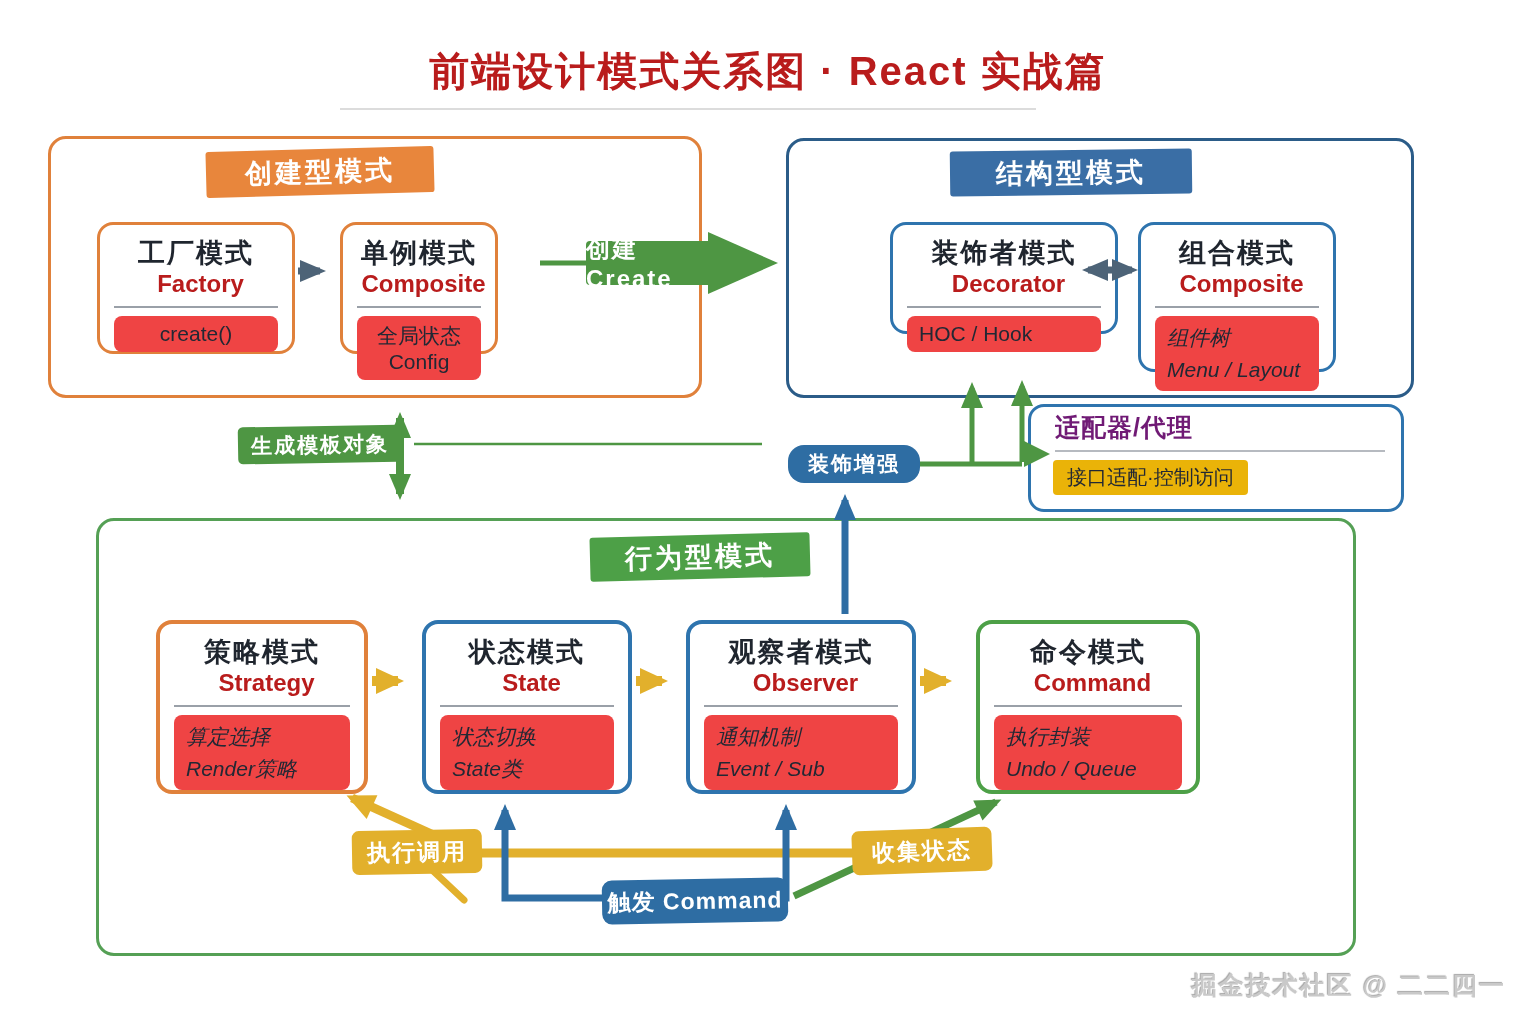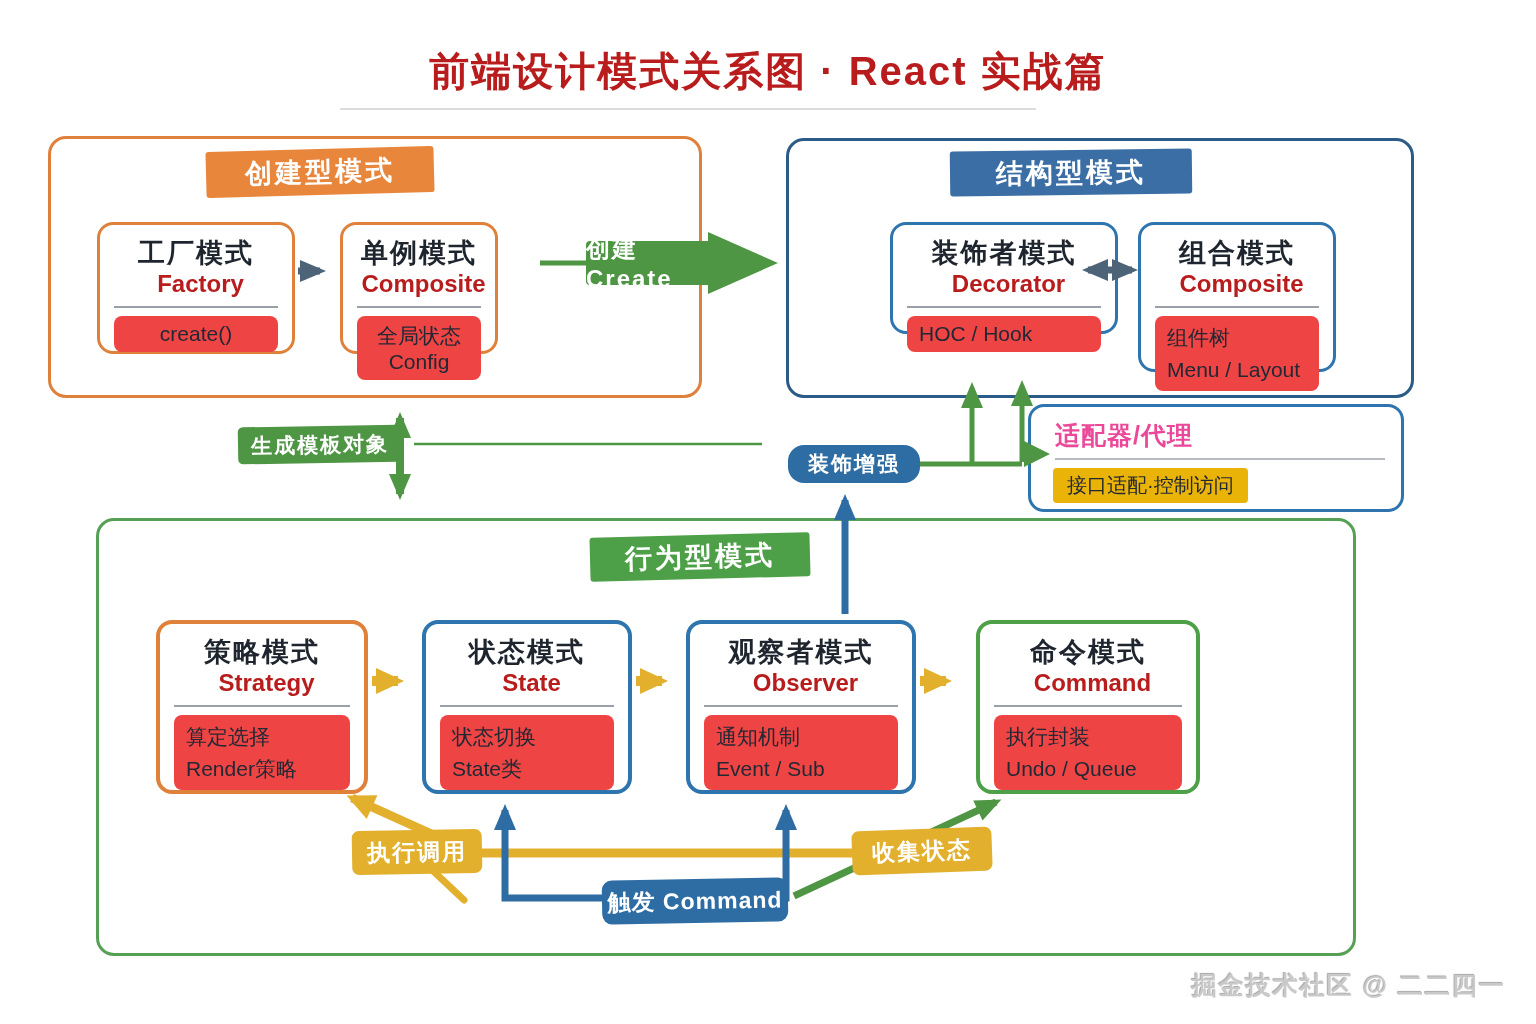--- a/index.html
+++ b/index.html
@@ -27,32 +27,32 @@
   .badge-creational{left:206px;top:149px;width:228px;height:46px;background:var(--orange_badge,#E8863C);transform:rotate(-1.5deg);border-radius:3px;}
   .badge-structural{left:950px;top:150px;width:242px;height:45px;background:var(--blue_badge,#3A6EA5);transform:rotate(-0.7deg);border-radius:3px;}
   .badge-behavioral{left:590px;top:535px;width:220px;height:44px;background:var(--green_badge,#4DA047);transform:rotate(-1.5deg);border-radius:3px;}
   
   .card{background:#fff;border-radius:16px;box-sizing:border-box;}
   .card .zh{font-size:27px;font-weight:bold;text-align:center;margin-top:10px;letter-spacing:2px;color:#1F252E;}
   .card .en{font-size:24px;font-weight:bold;text-align:center;margin-top:-1px;color:#b91c1c;padding-left:9px;}
   .card .rule{height:2px;background:#9aa0a8;margin:8px 14px 8px 14px;}
   .card .pill{background:#ef4444;border-radius:8px;margin:0 14px;padding:6px 12px;font-size:21px;color:#222834;}
   .card .pill.center{text-align:center;}
-  .card .pill .l1,.card .pill .l2{line-height:1.5;}
+  .card .pill .l1,.card .pill .l2{line-height:1.5;font-style:italic;}
   .card-factory{left:97px;top:222px;width:198px;height:132px;border:3px solid var(--orange,#E0813B);}
   .card-singleton{left:340px;top:222px;width:158px;height:132px;border:3px solid var(--orange,#E0813B);}
   .card-decorator{left:890px;top:222px;width:228px;height:112px;border:3px solid var(--blue_card,#2E74AE);}
   .card-composite{left:1138px;top:222px;width:198px;height:150px;border:3px solid var(--blue_card,#2E74AE);}
   .card-strategy{left:156px;top:620px;width:212px;height:174px;border:4px solid var(--orange,#E0813B);}
   .card-state{left:422px;top:620px;width:210px;height:174px;border:4px solid var(--blue_card,#2E74AE);}
   .card-observer{left:686px;top:620px;width:230px;height:174px;border:4px solid var(--blue_card,#2E74AE);}
   .card-command{left:976px;top:620px;width:224px;height:174px;border:4px solid var(--green_badge,#4DA047);}
   
   .card-adapter{left:1028px;top:404px;width:376px;height:108px;border:3px solid var(--blue_card,#2E74AE);border-radius:16px;}
-  .card-adapter .t{font-size:25px;font-weight:bold;margin:12px 0 0 24px;letter-spacing:1px;color:#ec4899;}
+  .card-adapter .t{font-size:25px;font-weight:bold;margin:4px 0 0 24px;letter-spacing:1px;color:#701a75;}
   .card-adapter .rule{height:2px;background:#b6bac0;margin:6px 24px 8px 24px;width:330px;}
   .card-adapter .pill{display:inline-block;background:#eab308;border-radius:4px;margin-left:22px;padding:4px 14px;font-size:20px;color:#222834;}
   
   .tag{color:#fff;font-weight:bold;display:flex;align-items:center;justify-content:center;letter-spacing:2px;}
   .tag-create{left:586px;top:241px;width:138px;height:44px;background:var(--green,#4E9643);font-size:24px;border-radius:4px;}
   .tag-generate{left:238px;top:426px;width:164px;height:37px;background:var(--green,#4E9643);font-size:21px;border-radius:5px;transform:rotate(-1deg);}
   .tag-decorate{left:788px;top:445px;width:132px;height:38px;background:var(--blue,#2E6DA3);font-size:21px;border-radius:16px;}
   .tag-invoke{left:352px;top:830px;width:130px;height:44px;background:var(--yellow,#E2B02C);font-size:23px;border-radius:7px;transform:rotate(-1deg);}
   .tag-collect{left:852px;top:829px;width:140px;height:44px;background:var(--yellow,#E2B02C);font-size:23px;border-radius:7px;transform:rotate(-2deg);}
   .tag-trigger{left:602px;top:879px;width:186px;height:44px;background:var(--blue,#2E6DA3);font-size:23px;border-radius:10px;transform:rotate(-1deg);letter-spacing:1px;}

